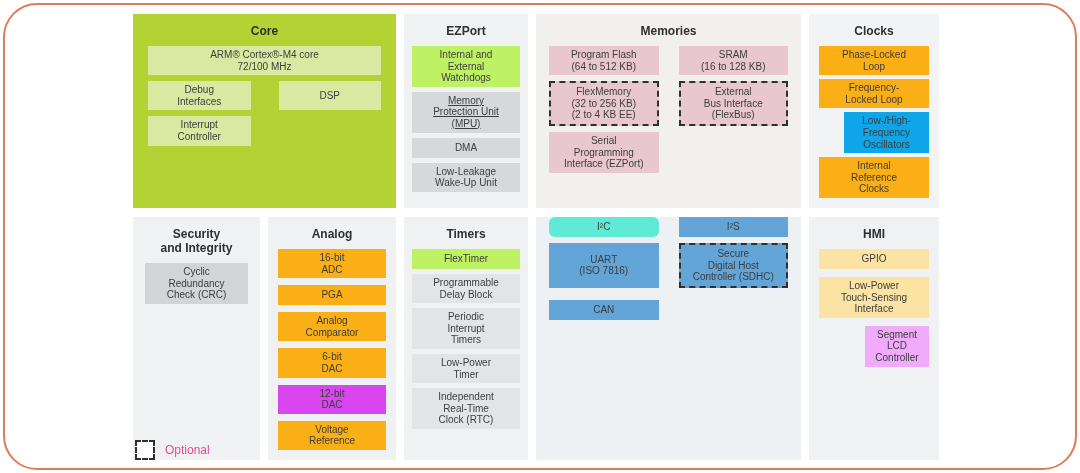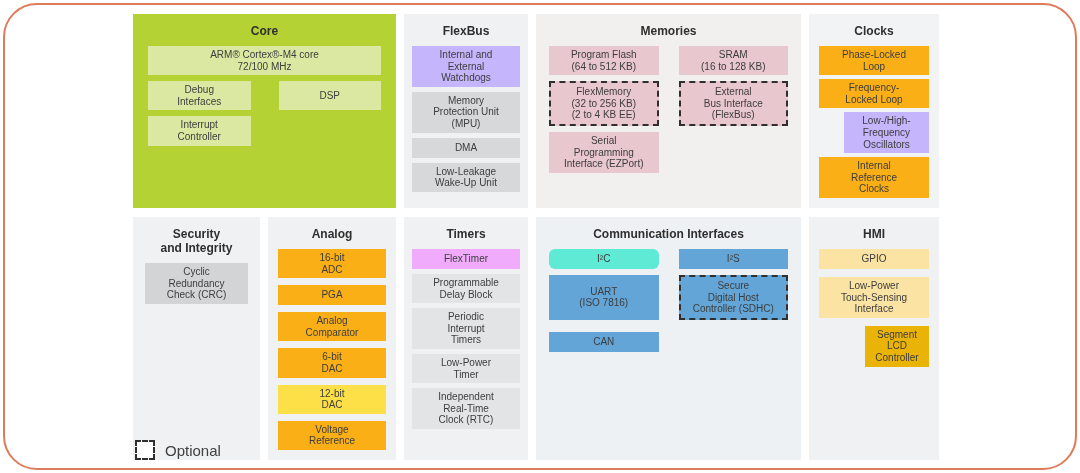--- a/index.html
+++ b/index.html
@@ -38,47 +38,47 @@
   .sec-core .body-grid2 { gap:6px 28px; padding:0 15px 12px; }
   .sec-memories .body-grid2, .sec-comm .body-grid2 { gap:6px 20px; padding:0 13px 10px; }
 
   .block { box-sizing:border-box; display:flex; align-items:center; justify-content:center;
            text-align:center; font-size:10px; line-height:1.16; white-space:pre-line;
            min-height:20px; padding:3px 2px; }
   .block.optional { border:2px dashed #2f2f2f; }
   .block.span2 { grid-column:1/3; }
   .legend { position:absolute; left:135px; top:440px; display:flex; align-items:center; }
   .legend-swatch { width:16px; height:16px; border:2px dashed #2f2f2f; background:#ffffff; }
-  .legend-label { margin-left:10px; font-size:15px; color:#404040; }
+  .legend-label { margin-left:10px; font-size:12px; color:#ec4899; }
 </style>
 </head>
 <body>
 
 <div class="frame"></div>
 
 <div class="diagram">
     <section class="section sec-core" style="background: rgb(180, 210, 52); justify-content: center;">
       <div class="section-title">Core</div>
       <div class="section-body body-grid2">
         <div class="block span2" style="background: rgb(219, 232, 162); color: rgb(61, 61, 61);">ARM® Cortex®-M4 core
 72/100 MHz</div>
         <div class="block" style="background: rgb(219, 232, 162); color: rgb(61, 61, 61);">Debug
 Interfaces</div>
         <div class="block" style="background: rgb(219, 232, 162); color: rgb(61, 61, 61);">DSP</div>
         <div class="block" style="background: rgb(219, 232, 162); color: rgb(61, 61, 61);">Interrupt
 Controller</div>
       </div>
     </section>
     <section class="section sec-system" style="background: rgb(240, 241, 242);">
-      <div class="section-title">FlexBus</div>
+      <div class="section-title">EZPort</div>
       <div class="section-body body-stack">
-        <div class="block" style="background: #c4b5fd; color: rgb(61, 61, 61); text-align: center;">Internal and
+        <div class="block" style="background: #bef264; color: rgb(61, 61, 61); text-align: center;">Internal and
 External
 Watchdogs</div>
-        <div class="block" style="background: rgb(215, 216, 217); color: rgb(61, 61, 61);">Memory
+        <div class="block" style="background: rgb(215, 216, 217); color: rgb(61, 61, 61); text-decoration: underline;">Memory
 Protection Unit
 (MPU)</div>
         <div class="block" style="background: rgb(215, 216, 217); color: rgb(61, 61, 61);">DMA</div>
         <div class="block" style="background: rgb(215, 216, 217); color: rgb(61, 61, 61);">Low-Leakage
 Wake-Up Unit</div>
       </div>
     </section>
     <section class="section sec-memories" style="background: rgb(242, 239, 239);">
       <div class="section-title">Memories</div>
       <div class="section-body body-grid2">
@@ -97,21 +97,21 @@
 Interface (EZPort)</div>
       </div>
     </section>
     <section class="section sec-clocks" style="background: rgb(242, 243, 244);">
       <div class="section-title">Clocks</div>
       <div class="section-body body-stack">
         <div class="block" style="background: rgb(249, 175, 21); color: rgb(61, 61, 61);">Phase-Locked
 Loop</div>
         <div class="block" style="background: rgb(249, 175, 21); color: rgb(61, 61, 61);">Frequency-
 Locked Loop</div>
-        <div class="block" style="background: #c4b5fd; color: rgb(61, 61, 61); margin-left: 25px;">Low-/High-
+        <div class="block" style="background: #0ea5e9; color: rgb(61, 61, 61); margin-left: 25px;">Low-/High-
 Frequency
 Oscillators</div>
         <div class="block" style="background: rgb(249, 175, 21); color: rgb(61, 61, 61);">Internal
 Reference
 Clocks</div>
       </div>
     </section>
     <section class="section sec-security" style="background: rgb(240, 241, 242);">
       <div class="section-title">Security
 and Integrity</div>
@@ -124,63 +124,62 @@
     <section class="section sec-analog" style="background: rgb(240, 241, 242);">
       <div class="section-title">Analog</div>
       <div class="section-body body-stack">
         <div class="block" style="background: rgb(249, 175, 21); color: rgb(61, 61, 61);">16-bit
 ADC</div>
         <div class="block" style="background: rgb(249, 175, 21); color: rgb(61, 61, 61);">PGA</div>
         <div class="block" style="background: rgb(249, 175, 21); color: rgb(61, 61, 61);">Analog
 Comparator</div>
         <div class="block" style="background: rgb(249, 175, 21); color: rgb(61, 61, 61);">6-bit
 DAC</div>
-        <div class="block" style="background: #fde047; color: rgb(61, 61, 61);">12-bit
+        <div class="block" style="background: #d946ef; color: rgb(61, 61, 61);">12-bit
 DAC</div>
         <div class="block" style="background: rgb(249, 175, 21); color: rgb(61, 61, 61);">Voltage
 Reference</div>
       </div>
     </section>
     <section class="section sec-timers" style="background: rgb(240, 241, 242);">
       <div class="section-title">Timers</div>
       <div class="section-body body-stack">
-        <div class="block" style="background: #f0abfc; color: rgb(61, 61, 61);">FlexTimer</div>
+        <div class="block" style="background: #bef264; color: rgb(61, 61, 61);">FlexTimer</div>
         <div class="block" style="background: rgb(227, 228, 229); color: rgb(61, 61, 61);">Programmable
 Delay Block</div>
         <div class="block" style="background: rgb(227, 228, 229); color: rgb(61, 61, 61);">Periodic
 Interrupt
 Timers</div>
         <div class="block" style="background: rgb(227, 228, 229); color: rgb(61, 61, 61);">Low-Power
 Timer</div>
         <div class="block" style="background: rgb(227, 228, 229); color: rgb(61, 61, 61);">Independent
 Real-Time
 Clock (RTC)</div>
       </div>
     </section>
     <section class="section sec-comm" style="background: rgb(238, 241, 243);">
-      <div class="section-title">Communication Interfaces</div>
       <div class="section-body body-grid2">
         <div class="block" style="background: #5eead4; color: rgb(61, 61, 61); grid-area: 1 / 1; border-radius: 6px;">I²C</div>
         <div class="block" style="background: rgb(99, 165, 214); color: rgb(61, 61, 61); grid-area: 1 / 2;">I²S</div>
         <div class="block" style="background: rgb(99, 165, 214); color: rgb(61, 61, 61); grid-area: 2 / 1;">UART
 (ISO 7816)</div>
         <div class="block optional" style="background: rgb(99, 165, 214); color: rgb(61, 61, 61); grid-area: 2 / 2;">Secure
 Digital Host
 Controller (SDHC)</div>
         <div class="block" style="background: rgb(99, 165, 214); color: rgb(61, 61, 61); grid-area: 4 / 1;">CAN</div>
       </div>
     </section>
     <section class="section sec-hmi" style="background: rgb(240, 241, 242);">
       <div class="section-title">HMI</div>
       <div class="section-body body-stack">
         <div class="block" style="background: rgb(251, 227, 163); color: rgb(61, 61, 61);">GPIO</div>
         <div class="block" style="background: rgb(251, 227, 163); color: rgb(61, 61, 61);">Low-Power
 Touch-Sensing
 Interface</div>
-        <div class="block" style="background: #eab308; color: rgb(61, 61, 61); margin-left: 46px;">Segment
+        <div class="block" style="background: #f0abfc; color: rgb(61, 61, 61); margin-left: 46px;">Segment
 LCD Controller</div>
       </div>
     </section>
   </div>
 
 <div class="legend">
   <span class="legend-swatch"></span>
   <span class="legend-label">Optional</span>
 </div>
 

